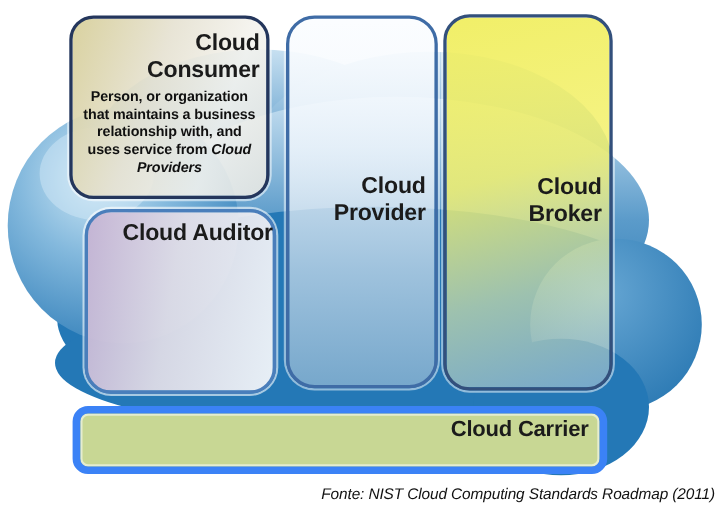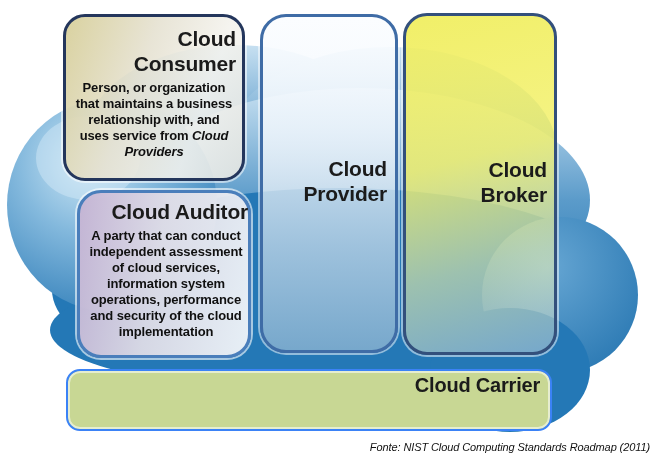--- a/index.html
+++ b/index.html
@@ -79,34 +79,34 @@
       rgba(243,241,110,0.85) 42%,
       rgba(238,242,170,0.60) 72%,
       rgba(240,240,236,0.40) 100%);
     box-shadow:0 0 0 2px rgba(255,255,255,0.5);
     display:flex;flex-direction:column;justify-content:center;
     padding:0 7px;
   }
   .box.auditor .title{white-space:nowrap;}
   .box.carrier{
     left:66px;top:369px;width:486px;height:62px;
-    border:2px solid #3b82f6;border-radius:14px;
+    border:7px solid #3b82f6;border-radius:14px;
     background:#c8d794;
     box-shadow:inset 0 0 0 2px rgba(255,255,255,0.55);
     padding:3px 10px 0 10px;
   }
   .box.carrier .title{font-size:20px;margin-bottom:1px;}
   .box.carrier .body{line-height:1.25;}
 
   .caption{
     position:absolute;
     z-index:2;
     right:10px;top:441px;
     font-style:italic;
-    font-size:11px;
+    font-size:14px;
     color:#111;
     letter-spacing:-0.1px;
   }
 </style>
 </head>
 <body>
 
 <div class="stage">
 
   <svg class="cloud" width="660" height="467" viewBox="0 0 660 467" aria-hidden="true">
@@ -138,21 +138,20 @@
   </svg>
 
   <div class="box consumer">
     <div class="title">Cloud
 Consumer</div>
     <div class="body"><span>Person, or organization that maintains a business relationship with, and uses service from </span><span class="it">Cloud Providers</span></div>
   </div>
 
   <div class="box auditor">
     <div class="title">Cloud Auditor</div>
-    <div class="body"><span>A party that can conduct independent assessment of cloud services, information system operations, performance and security of the cloud implementation</span></div>
   </div>
 
   <div class="box provider">
     <div class="title">Cloud
 Provider</div>
   </div>
 
   <div class="box broker">
     <div class="title">Cloud
 Broker</div>

